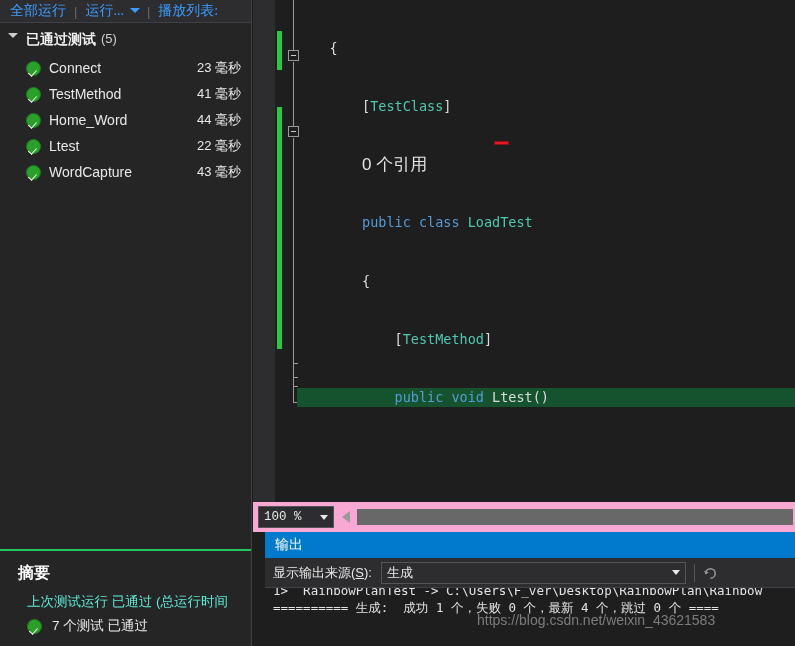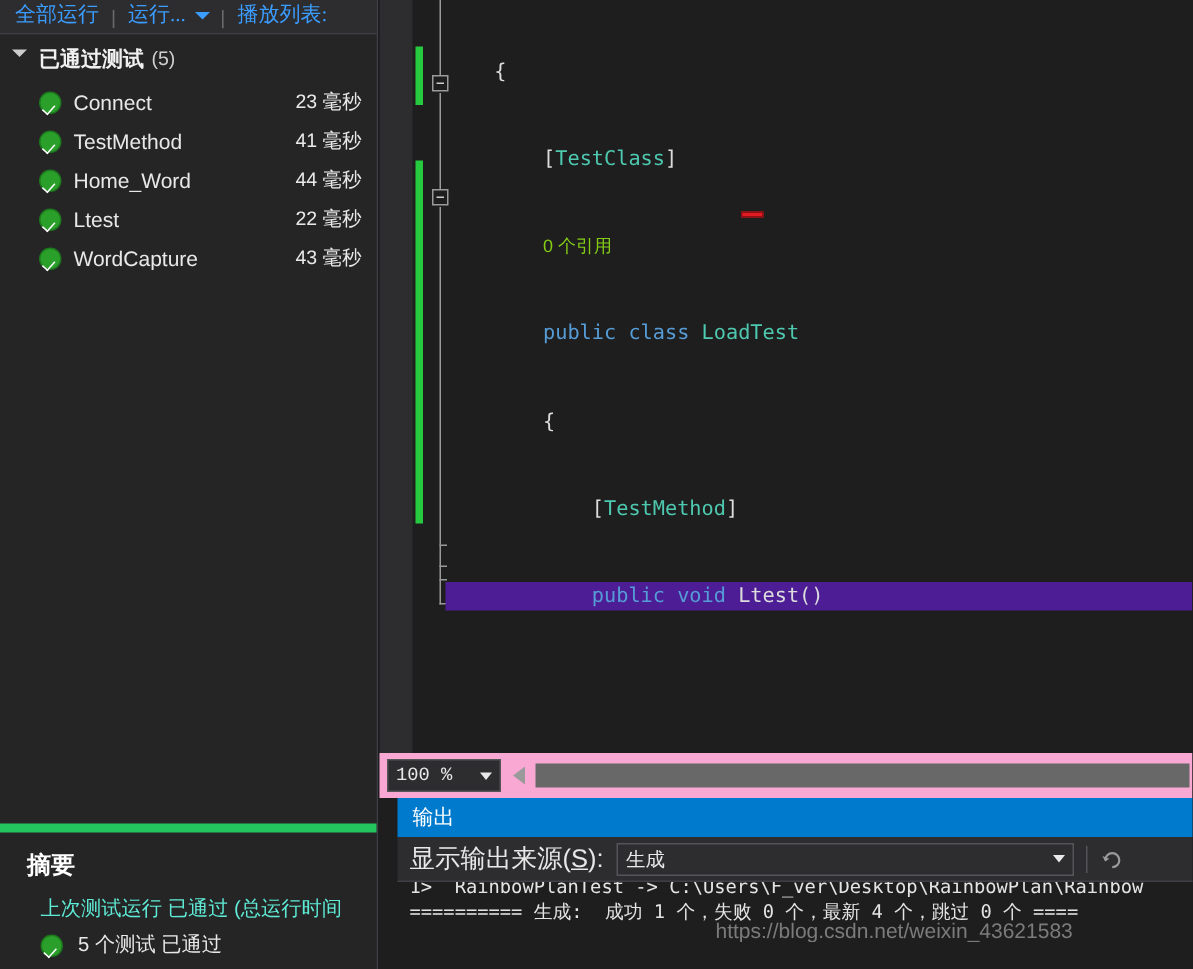--- a/index.html
+++ b/index.html
@@ -109,21 +109,21 @@
   }
   .te-row-time {
     color: #e8e8e8;
     font-size: 13px;
     white-space: nowrap;
   }
 
   .te-spacer { flex: 1 1 auto; background: #252526; }
 
   .te-summary {
-    border-top: 6px solid #22c55e;
+    border-top: 2px solid #22c55e;
     background: #252526;
     padding: 12px 0 0 18px;
     height: 97px;
   }
   .te-summary-title {
     color: #ffffff;
     font-size: 16px;
     font-weight: bold;
     margin-bottom: 9px;
   }
@@ -195,26 +195,26 @@
   }
 
   .code-area {
     position: absolute; left: 44px; top: 0; right: 0; bottom: 0;
     font-family: "DejaVu Sans Mono", monospace;
     font-size: 13.5px;
     line-height: 19.4px;
     white-space: pre;
   }
   .cl { height: 19.4px; color: #dcdcdc; }
-  .cl.hl { background: #4c1d95; }
+  .cl.hl { background: #14532d; }
   .k  { color: #569cd6; }   
   .t  { color: #4ec9b0; }   
   .p  { color: #dcdcdc; }
   .codelens {
-    color: #84cc16; font-size: 12px;
+    color: #e5e5e5; font-size: 17px;
     font-family: "Liberation Sans", sans-serif;
   }
   .cl-mini-icon {
     display: inline-block;
     width: 11px; height: 11px; border-radius: 50%;
     background: #2aa02a; border: 1px solid #1d7a1d;
     position: relative; vertical-align: -1px;
   }
   .cl-mini-icon::after {
     content: "";
@@ -283,21 +283,21 @@
   .output-tab-label {
     color: #ffffff; font-size: 14px; font-weight: normal;
   }
   .output-toolbar {
     height: 30px;
     background: #2d2d30;
     display: flex; align-items: center;
     padding-left: 8px;
     border-bottom: 1px solid #3f3f46;
   }
-  .out-label { color: #e8e8e8; font-size: 17px; white-space: nowrap; }
+  .out-label { color: #e8e8e8; font-size: 13px; white-space: nowrap; }
   .out-label u { text-decoration: underline; }
   .out-select {
     margin-left: 9px;
     width: 305px; height: 22px;
     background: #2d2d30;
     border: 1px solid #555558;
     display: flex; align-items: center;
     justify-content: space-between;
     padding: 0 5px;
   }
@@ -382,21 +382,21 @@
       </div>
     </div>
 
     <div class="te-spacer"></div>
 
     <div class="te-summary">
       <div class="te-summary-title">摘要</div>
       <div class="te-summary-line">上次测试运行 已通过 (总运行时间</div>
       <div class="te-summary-row">
         <span class="pass-icon"></span>
-        <span>5 个测试 已通过</span>
+        <span>7 个测试 已通过</span>
       </div>
     </div>
   </div>
 
   <div class="editor-pane">
 
     <div class="editor-body">
       <div class="margin-dark"></div>
 
       <div class="changebar" style="top:31px;height:39px;"></div>

